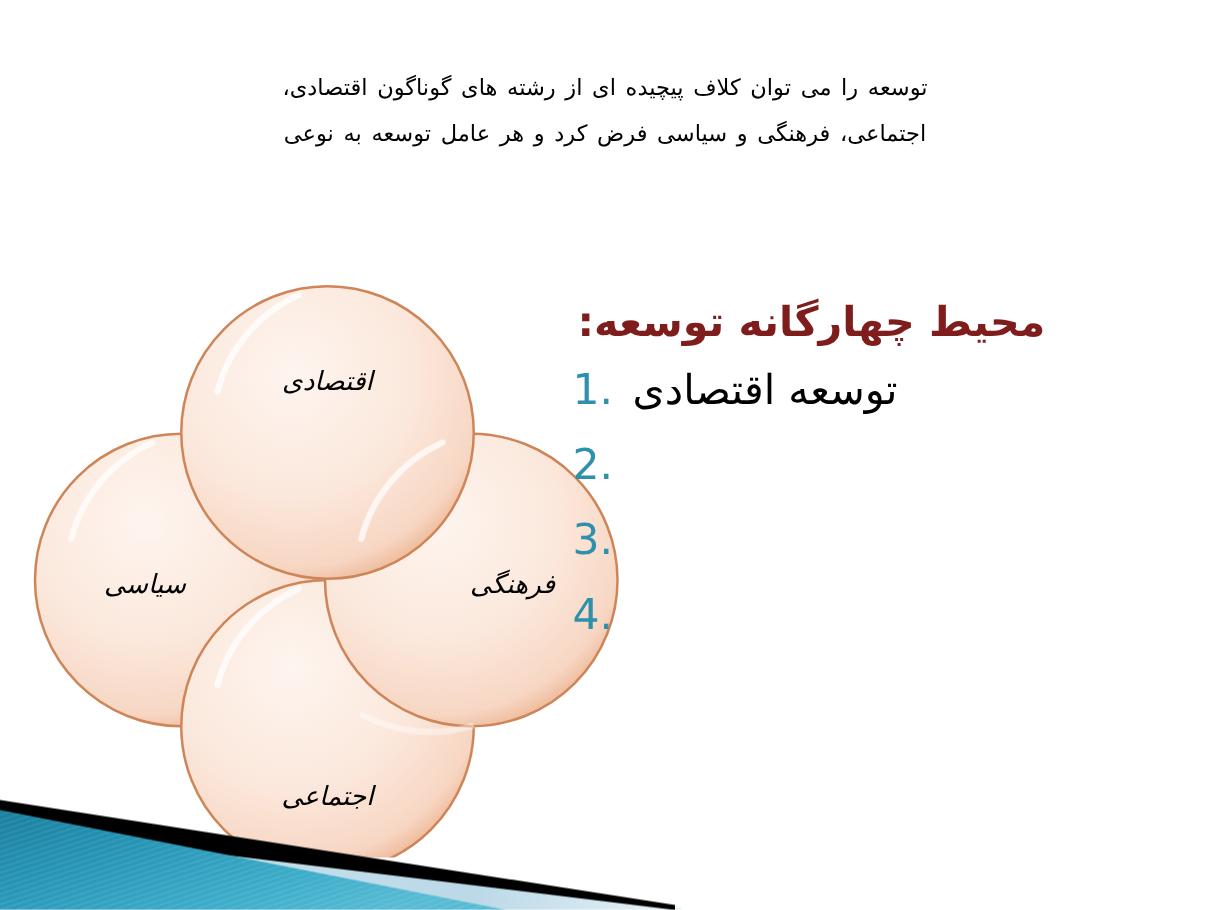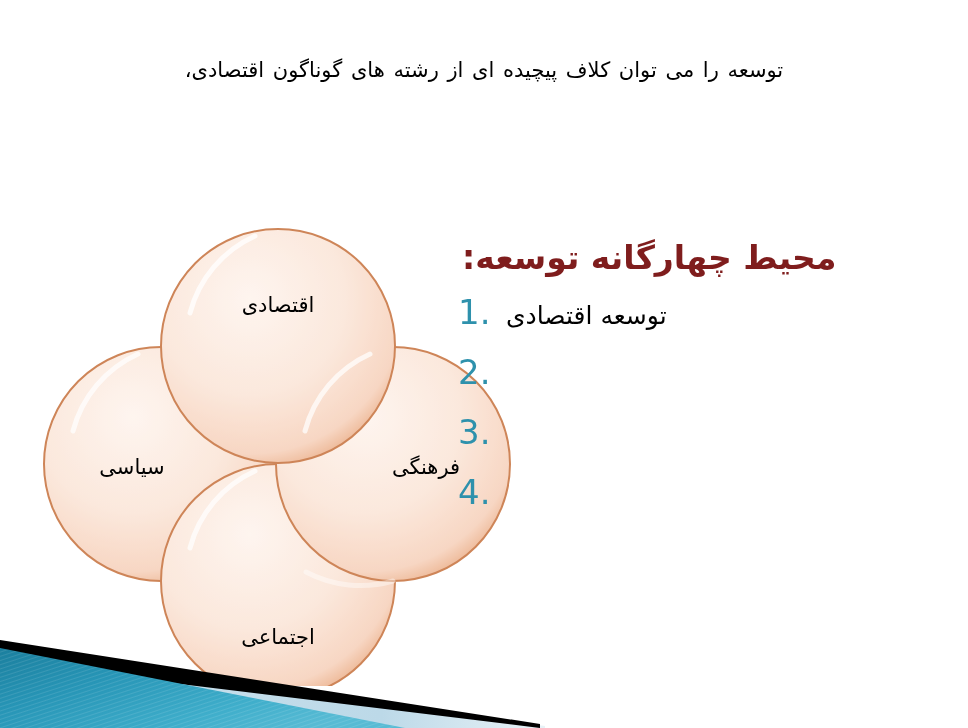--- a/index.html
+++ b/index.html
@@ -22,21 +22,21 @@
   
   #intro-paragraph {
     position: absolute;
     top: 52px;
     left: 52px;
     width: 864px;
     direction: rtl;
     text-align: justify;
     text-align-last: center;
     font-family: "DejaVu Sans", "Liberation Serif", serif;
-    font-size: 21px;
+    font-size: 18px;
     line-height: 37px;
     color: #000000;
     letter-spacing: 0px;
     word-spacing: 2px;
   }
   #intro-paragraph .pline {
     display: block;
     white-space: nowrap;
   }
   #intro-paragraph .pline.l1 { text-align: center; }
@@ -82,33 +82,34 @@
     color: #2E91AC;
     width: 56px;
     text-align: left;
     direction: ltr;
     flex: 0 0 56px;
     padding-left: 8px;
     box-sizing: border-box;
   }
   .li-text {
     font-family: "DejaVu Sans", "Liberation Serif", serif;
-    font-size: 25px;
+    font-size: 33px;
     color: #000000;
     white-space: nowrap;
     padding-right: 14px;
   }
 
   
   #venn {
     position: absolute;
-    left: 28px;
+    left: 12px;
     top: 216px;
     width: 510px;
     height: 470px;
+    font-style: italic;
   }
   #venn svg { display: block; }
   .venn-label {
     font-family: "DejaVu Sans", "Liberation Serif", serif;
     font-size: 21px;
     fill: #000000;
     direction: rtl;
   }
 
   
@@ -122,20 +123,21 @@
   }
   #corner-ribbon svg { display: block; }
 </style>
 </head>
 <body>
 
 <div id="slide">
 
   <div id="intro-paragraph">
     <span class="pline l1">توسعه را می توان کلاف پیچیده ای از رشته های گوناگون اقتصادی،</span>
+    <span class="pline l2">اجتماعی، فرهنگی و  سیاسی فرض کرد و  هر  عامل توسعه به نوعی</span>
   </div>
 
   <div id="venn">
     <svg width="510" height="470" viewBox="0 0 510 470" xmlns="http://www.w3.org/2000/svg">
       <defs>
         <radialGradient id="sphereGrad" cx="38%" cy="30%" r="75%">
           <stop offset="0%" stop-color="#FEF3EC"></stop>
           <stop offset="55%" stop-color="#FBE3D4"></stop>
           <stop offset="88%" stop-color="#F6CDB5"></stop>
           <stop offset="100%" stop-color="#E8A479"></stop>

